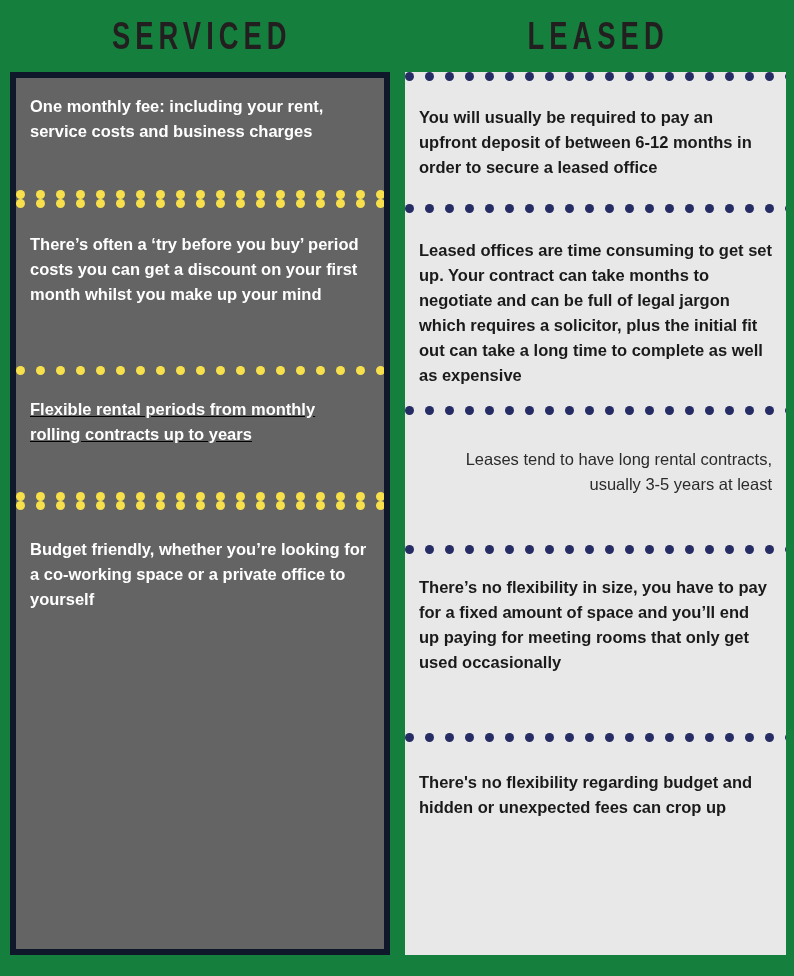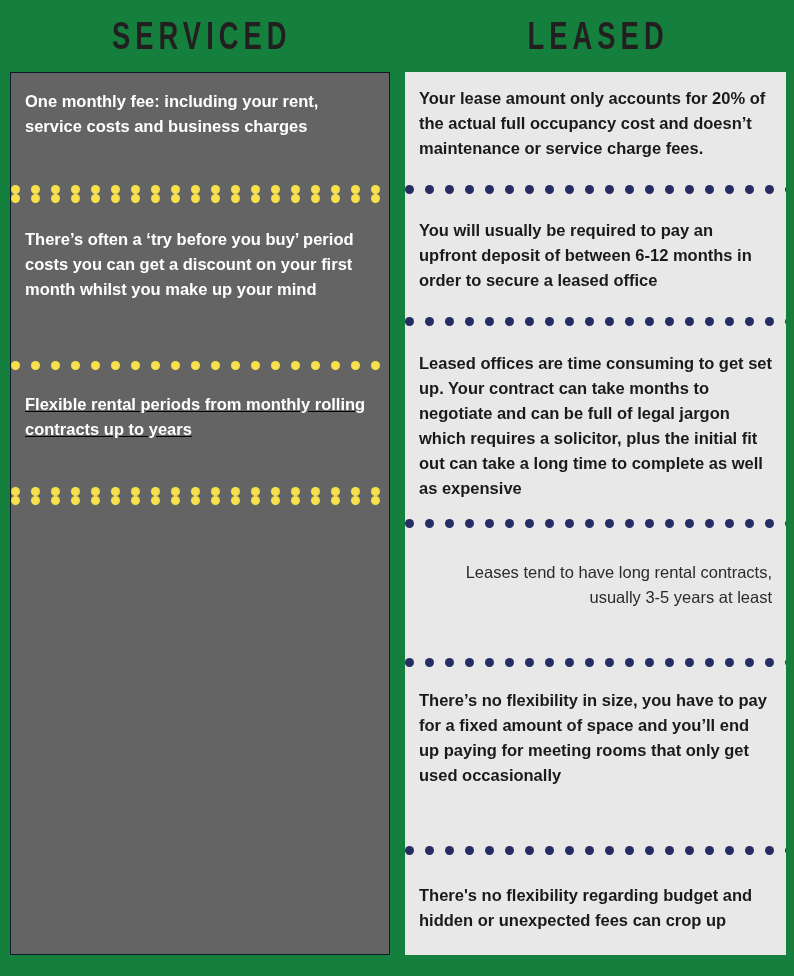--- a/index.html
+++ b/index.html
@@ -68,21 +68,21 @@
     position: absolute;
     top: 0;
     height: 883px;
     box-sizing: border-box;
     overflow: hidden;
   }
   .panel.serviced {
     left: 10px;
     width: 380px;
     background: #646464;
-    border: 1px solid #0f172a;
+    border: 6px solid #0f172a;
   }
   .panel.leased {
     left: 7px;
     width: 381px;
     background: #e8e8e8;
   }
 
   
   .item {
     box-sizing: border-box;
@@ -149,28 +149,28 @@
           <div class="divider yellow"><span class="dot"></span><span class="dot"></span><span class="dot"></span><span class="dot"></span><span class="dot"></span><span class="dot"></span><span class="dot"></span><span class="dot"></span><span class="dot"></span><span class="dot"></span><span class="dot"></span><span class="dot"></span><span class="dot"></span><span class="dot"></span><span class="dot"></span><span class="dot"></span><span class="dot"></span><span class="dot"></span><span class="dot"></span></div>
           <div class="item" style="padding-top: 24px; padding-bottom: 59px;">
             <p class="item-text">There’s often a ‘try before you buy’ period costs you can get a discount on your first month whilst you make up your mind</p>
           </div>
           <div class="divider yellow"><span class="dot"></span><span class="dot"></span><span class="dot"></span><span class="dot"></span><span class="dot"></span><span class="dot"></span><span class="dot"></span><span class="dot"></span><span class="dot"></span><span class="dot"></span><span class="dot"></span><span class="dot"></span><span class="dot"></span><span class="dot"></span><span class="dot"></span><span class="dot"></span><span class="dot"></span><span class="dot"></span><span class="dot"></span></div>
           <div class="item" style="padding-top: 22px; padding-bottom: 45px; text-decoration: underline;">
             <p class="item-text">Flexible rental periods from monthly rolling contracts up to years</p>
           </div>
           <div class="divider yellow"><span class="dot"></span><span class="dot"></span><span class="dot"></span><span class="dot"></span><span class="dot"></span><span class="dot"></span><span class="dot"></span><span class="dot"></span><span class="dot"></span><span class="dot"></span><span class="dot"></span><span class="dot"></span><span class="dot"></span><span class="dot"></span><span class="dot"></span><span class="dot"></span><span class="dot"></span><span class="dot"></span><span class="dot"></span></div>
           <div class="divider yellow"><span class="dot"></span><span class="dot"></span><span class="dot"></span><span class="dot"></span><span class="dot"></span><span class="dot"></span><span class="dot"></span><span class="dot"></span><span class="dot"></span><span class="dot"></span><span class="dot"></span><span class="dot"></span><span class="dot"></span><span class="dot"></span><span class="dot"></span><span class="dot"></span><span class="dot"></span><span class="dot"></span><span class="dot"></span></div>
+          <div class="item" style="padding-top: 27px; padding-bottom: 40px;">
+            <p class="item-text">Budget friendly, whether you’re looking for a co-working space or a private office to yourself</p>
+          </div>
         </div>
     </div>
 
     <div class="col-wrap right">
       <div class="panel leased" id="panel-leased">
-          <div class="item" style="padding-top: 14px; padding-bottom: 24px;">
-            <p class="item-text">Your lease amount only accounts for 20% of the actual full occupancy cost and doesn’t maintenance or service charge fees.</p>
-          </div>
           <div class="divider navy"><span class="dot"></span><span class="dot"></span><span class="dot"></span><span class="dot"></span><span class="dot"></span><span class="dot"></span><span class="dot"></span><span class="dot"></span><span class="dot"></span><span class="dot"></span><span class="dot"></span><span class="dot"></span><span class="dot"></span><span class="dot"></span><span class="dot"></span><span class="dot"></span><span class="dot"></span><span class="dot"></span><span class="dot"></span><span class="dot"></span></div>
           <div class="item" style="padding-top: 24px; padding-bottom: 24px;">
             <p class="item-text">You will usually be required to pay an upfront deposit of between 6-12 months in order to secure a leased office</p>
           </div>
           <div class="divider navy"><span class="dot"></span><span class="dot"></span><span class="dot"></span><span class="dot"></span><span class="dot"></span><span class="dot"></span><span class="dot"></span><span class="dot"></span><span class="dot"></span><span class="dot"></span><span class="dot"></span><span class="dot"></span><span class="dot"></span><span class="dot"></span><span class="dot"></span><span class="dot"></span><span class="dot"></span><span class="dot"></span><span class="dot"></span><span class="dot"></span></div>
           <div class="item" style="padding-top: 25px; padding-bottom: 18px;">
             <p class="item-text">Leased offices are time consuming to get set up. Your contract can take months to negotiate and can be full of legal jargon which requires a solicitor, plus the initial fit out can take a long time to complete as well as expensive</p>
           </div>
           <div class="divider navy"><span class="dot"></span><span class="dot"></span><span class="dot"></span><span class="dot"></span><span class="dot"></span><span class="dot"></span><span class="dot"></span><span class="dot"></span><span class="dot"></span><span class="dot"></span><span class="dot"></span><span class="dot"></span><span class="dot"></span><span class="dot"></span><span class="dot"></span><span class="dot"></span><span class="dot"></span><span class="dot"></span><span class="dot"></span><span class="dot"></span></div>
           <div class="item" style="padding-top: 32px; padding-bottom: 48px; text-align: right;">

